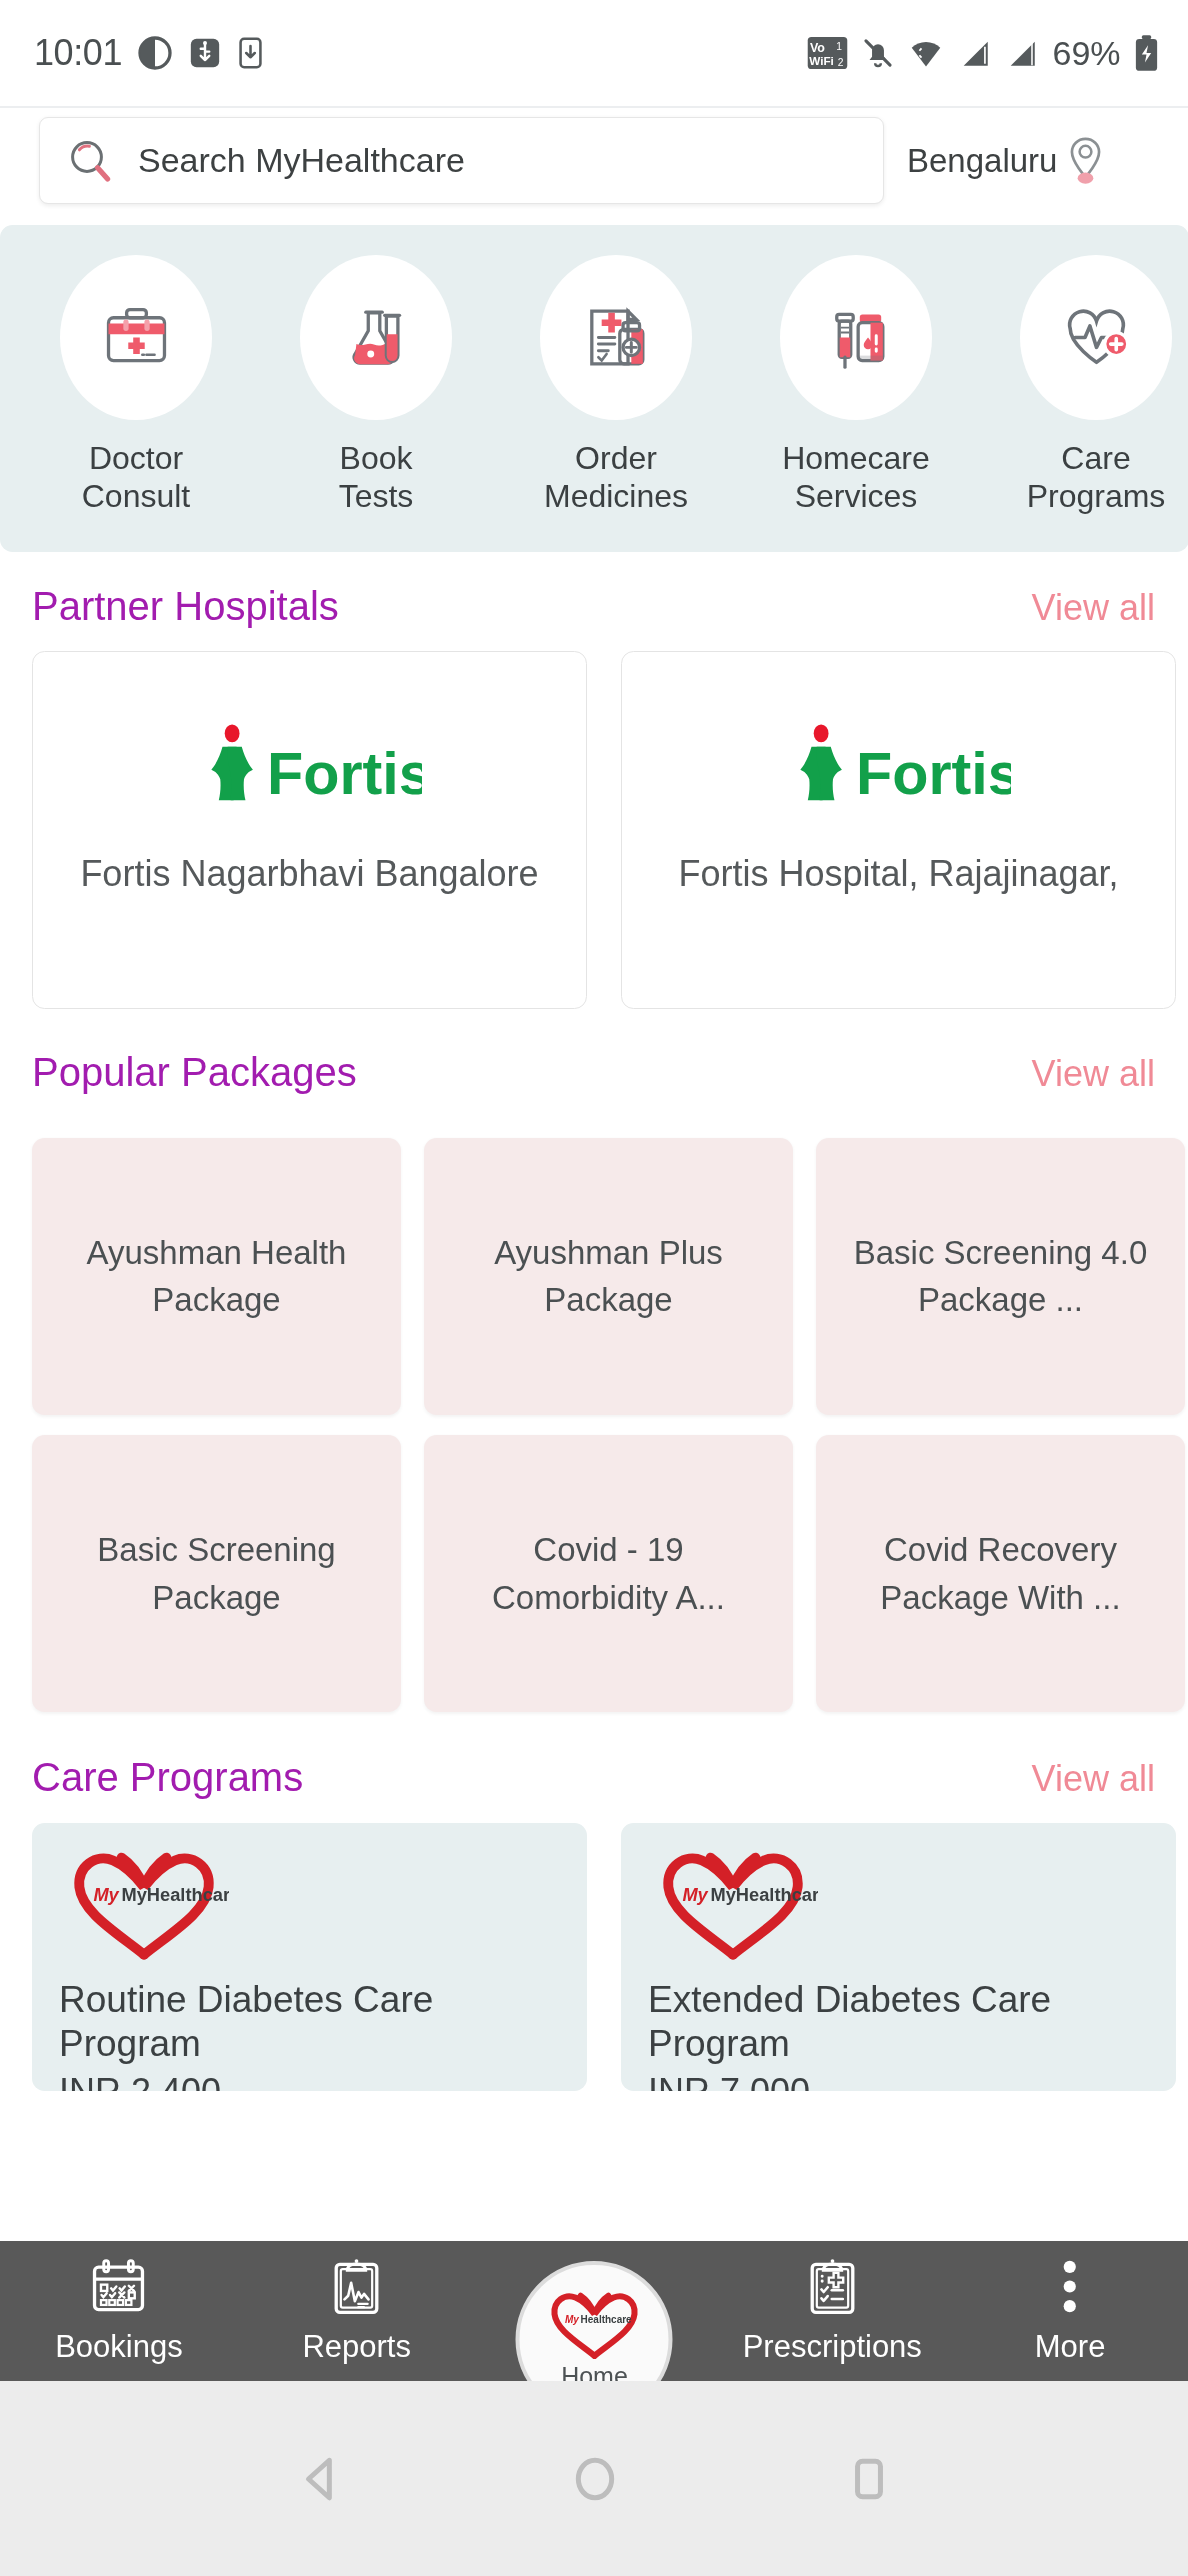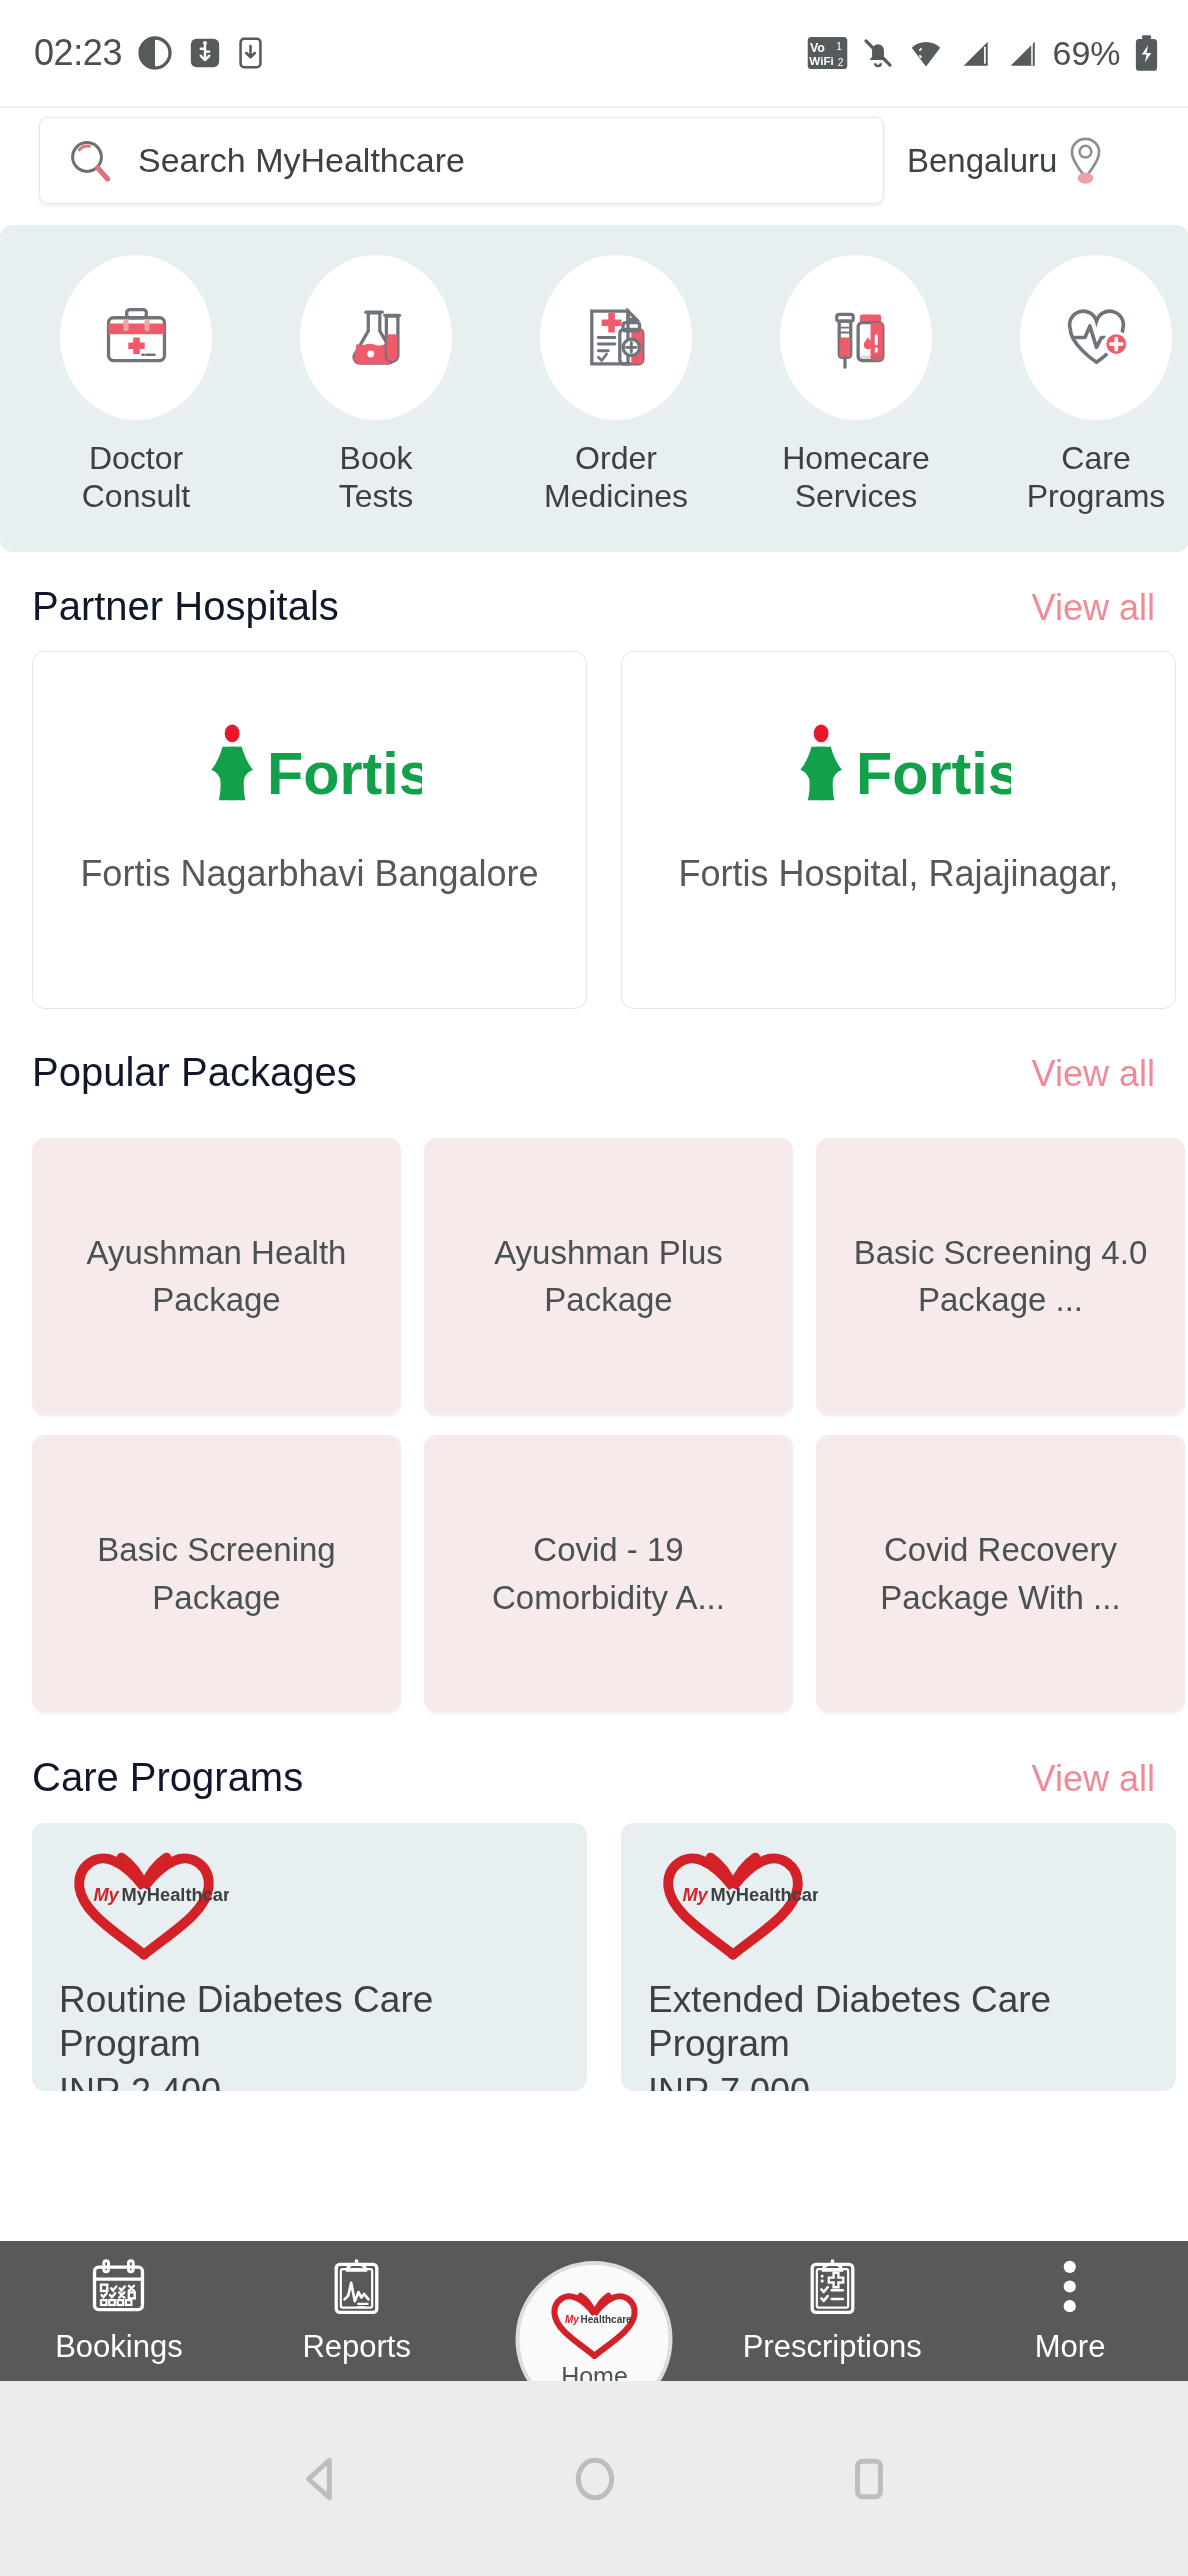--- a/index.html
+++ b/index.html
@@ -61,21 +61,21 @@
   .cat-label {
     font-size: 32px; line-height: 1.17; color: #3b4042;
     text-align: center; max-width: 224px;
   }
 
   
   .sechead {
     display: flex; align-items: baseline; justify-content: space-between;
     padding: 0 34px 0 32px;
   }
-  .sec-title { font-size: 40px; color: #0f172a; font-weight: 400; }
+  .sec-title { font-size: 40px; color: #a21caf; font-weight: 400; }
   .sec-viewall { font-size: 36px; color: #f08a96; }
 
   
   .hosp-rail { display: flex; gap: 34px; padding: 0 0 0 32px; overflow: hidden; }
   .hosp-card {
     flex: 0 0 555px; height: 358px; background: #fff;
     border: 1.8px solid #e4e4e4; border-radius: 12.5px;
     display: flex; flex-direction: column; align-items: center;
     padding-top: 71px; overflow: hidden;
   }
@@ -137,21 +137,21 @@
     gap: 224px;
   }
 </style>
 </head>
 <body>
 
 <div class="phone">
 
   <div class="statusbar">
     <div class="sb-left">
-      <span class="sb-clock">02:23</span>
+      <span class="sb-clock">10:01</span>
       <span class="ic">
         <svg width="36" height="36" viewBox="0 0 24 24">
             <circle cx="12" cy="12" r="10" fill="none" stroke="#555a5c" stroke-width="2.2"></circle>
             <path d="M12 2a10 10 0 0 0 0 20z" fill="#555a5c"></path>
           </svg>
       </span>
       <span class="ic">
         <svg width="34" height="34" viewBox="0 0 24 24">
             <rect x="2" y="2" width="20" height="20" rx="4" fill="#555a5c"></rect>
             <path d="M12 5v12M12 17l-3-3M12 17l3-3M9 9h2M15 11h-2" stroke="#fff" stroke-width="1.7" fill="none" stroke-linecap="round"></path>

